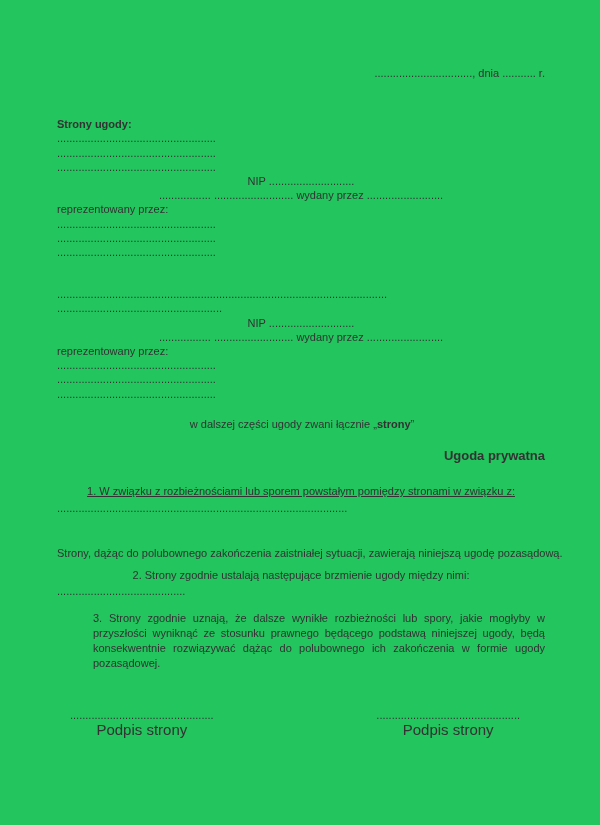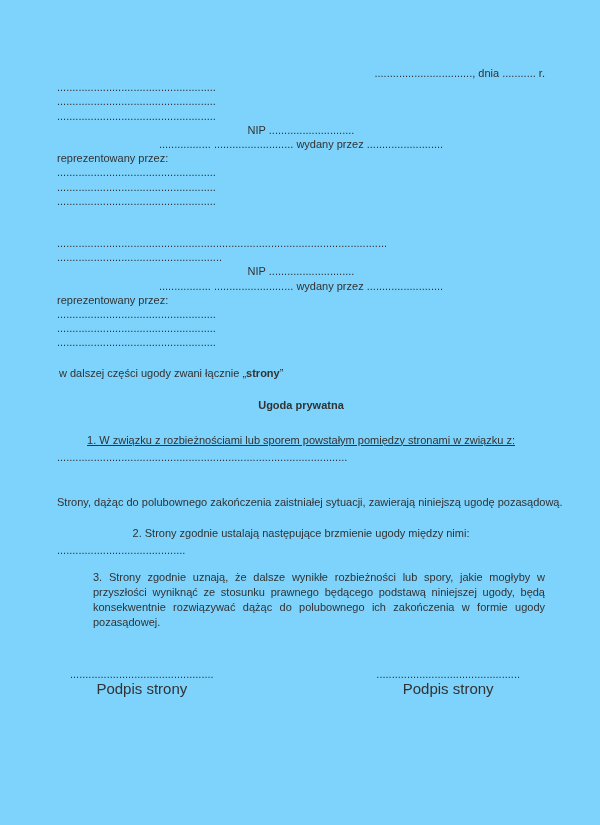--- a/index.html
+++ b/index.html
@@ -5,44 +5,44 @@
   * { margin: 0; padding: 0; box-sizing: border-box; }
   html, body { background: #ffffff; }
   body {
     width: 600px; height: 825px;
     font-family: "Liberation Sans", sans-serif;
     -webkit-font-smoothing: antialiased;
   }
   .page {
     position: relative;
     width: 600px; height: 825px;
-    background: #7dd3fc;
+    background: #22c55e;
     color: #323232;
     font-size: 11px;
     line-height: 14.2px;
     overflow: hidden;
   }
   .content { padding: 0 55px 0 57px; }
   .nowrap { white-space: nowrap; text-align: center; }
   .bold { font-weight: bold; }
   .date-line { margin-top: 66px; text-align: right; white-space: nowrap; }
   .parties-heading { margin-top: 37px; font-weight: bold; }
   .party2 { margin-top: 28px; }
-  .joint-clause { margin-top: 16px; padding-left: 2px; white-space: nowrap; }
+  .joint-clause { margin-top: 16px; padding-left: 2px; white-space: nowrap; text-align: center; }
   .title {
     margin-top: 17px;
-    text-align: center;
+    text-align: right;
     font-weight: bold;
-    font-size: 11px;
+    font-size: 13px;
     line-height: 16px;
   }
   .clause-1 { margin-top: 20px; text-decoration: underline; }
   .fill-1 { margin-top: 3px; }
   .bridge { margin-top: 31px; }
-  .clause-2 { margin-top: 17px; }
+  .clause-2 { margin-top: 7px; }
   .fill-2 { margin-top: 2px; }
   .clause-3 { margin-top: 13px; line-height: 15px; text-align: justify; margin-left: 36px; }
   .fill-line, .sig-line { white-space: nowrap; overflow: hidden; }
   .signatures {
     display: flex;
     justify-content: space-between;
     margin-top: 37px;
     padding-left: 13px;
     padding-right: 25px;
   }
@@ -50,20 +50,21 @@
   .sig-label { font-size: 15px; line-height: 12px; margin-top: 2px; }
 </style>
 </head>
 <body>
 
 <div class="page">
   <div class="content">
 
     <div class="date-line">................................, dnia ........... r.</div>
 
+    <div class="parties-heading">Strony ugody:</div>
 
     <div class="party">
       <div class="fill-line">....................................................</div>
       <div class="fill-line">....................................................</div>
       <div class="fill-line">....................................................</div>
       <div class="nowrap">NIP ............................</div>
       <div class="nowrap">................. .......................... wydany przez .........................</div>
       <div>reprezentowany przez:</div>
       <div class="fill-line">....................................................</div>
       <div class="fill-line">....................................................</div>

